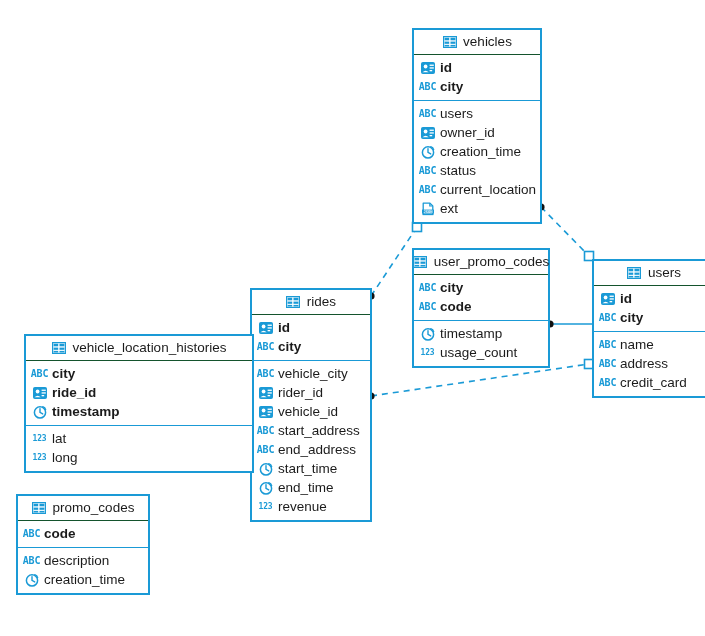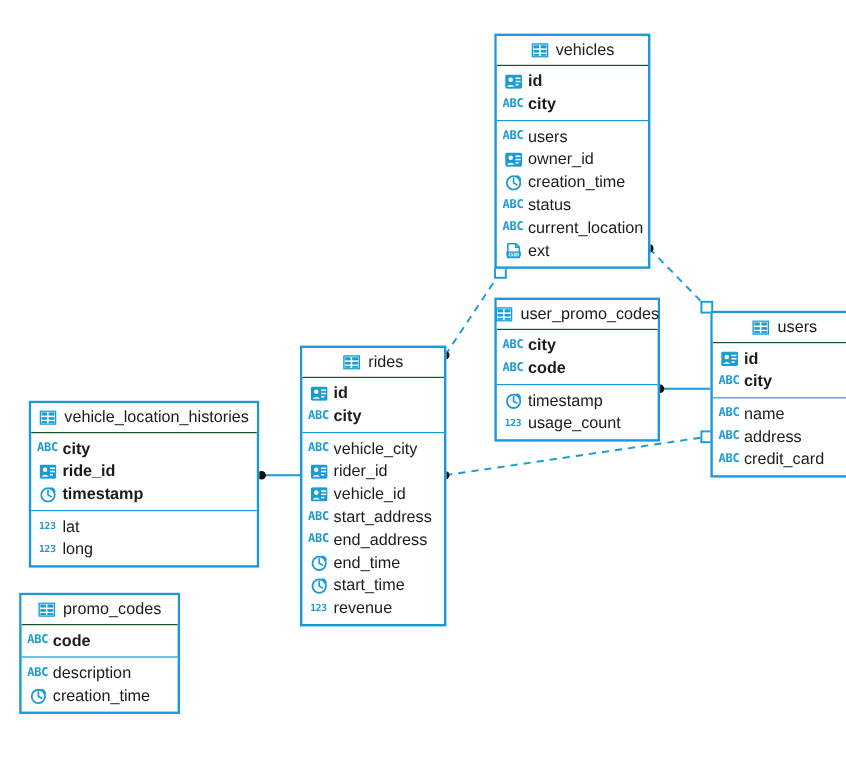--- a/index.html
+++ b/index.html
@@ -399,41 +399,41 @@
           <span class="field-name">end_address</span>
         </div>
         <div class="field">
           <span class="ico">
             <svg width="14" height="14" viewBox="0 0 14 14">
               <circle cx="7" cy="7.4" r="5.6" fill="#ffffff" stroke="#1a9ad6" stroke-width="1.5"></circle>
               <path d="M7 3.6 L7 7.4 L9.7 8.9" fill="none" stroke="#1a9ad6" stroke-width="1.4" stroke-linecap="round"></path>
               <path d="M9.8 1.6 q2.4 0.6 2.9 3.0" fill="none" stroke="#1a9ad6" stroke-width="1.3" stroke-linecap="round"></path>
             </svg>
           </span>
-          <span class="field-name">end_time</span>
+          <span class="field-name">start_time</span>
         </div>
         <div class="field">
           <span class="ico">
             <svg width="14" height="14" viewBox="0 0 14 14">
               <circle cx="7" cy="7.4" r="5.6" fill="#ffffff" stroke="#1a9ad6" stroke-width="1.5"></circle>
               <path d="M7 3.6 L7 7.4 L9.7 8.9" fill="none" stroke="#1a9ad6" stroke-width="1.4" stroke-linecap="round"></path>
               <path d="M9.8 1.6 q2.4 0.6 2.9 3.0" fill="none" stroke="#1a9ad6" stroke-width="1.3" stroke-linecap="round"></path>
             </svg>
           </span>
-          <span class="field-name">start_time</span>
+          <span class="field-name">end_time</span>
         </div>
         <div class="field">
           <span class="ico">
             <span class="ico-txt" style="font-size:8px;">123</span>
           </span>
           <span class="field-name">revenue</span>
         </div>
       </div>
     </div>
-    <div class="entity" style="left: 24px; top: 334px; width: 192px;">
+    <div class="entity" style="left: 24px; top: 334px; width: 230px;">
       <div class="entity-title">
         <span class="ico">
           <svg width="14" height="12" viewBox="0 0 14 12">
             <rect x="0.5" y="0.5" width="13" height="11" fill="#ffffff" stroke="#1a9ad6" stroke-width="1.4"></rect>
             <rect x="1.6" y="1.7" width="4.6" height="2.6" fill="#1a9ad6"></rect>
             <rect x="7.5" y="1.7" width="4.9" height="2.6" fill="#1a9ad6"></rect>
             <rect x="1.6" y="5.6" width="4.6" height="2.2" fill="#1a9ad6"></rect>
             <rect x="7.5" y="5.6" width="4.9" height="2.2" fill="#1a9ad6"></rect>
             <rect x="1.6" y="8.9" width="4.6" height="1.6" fill="#1a9ad6"></rect>
             <rect x="7.5" y="8.9" width="4.9" height="1.6" fill="#1a9ad6"></rect>

